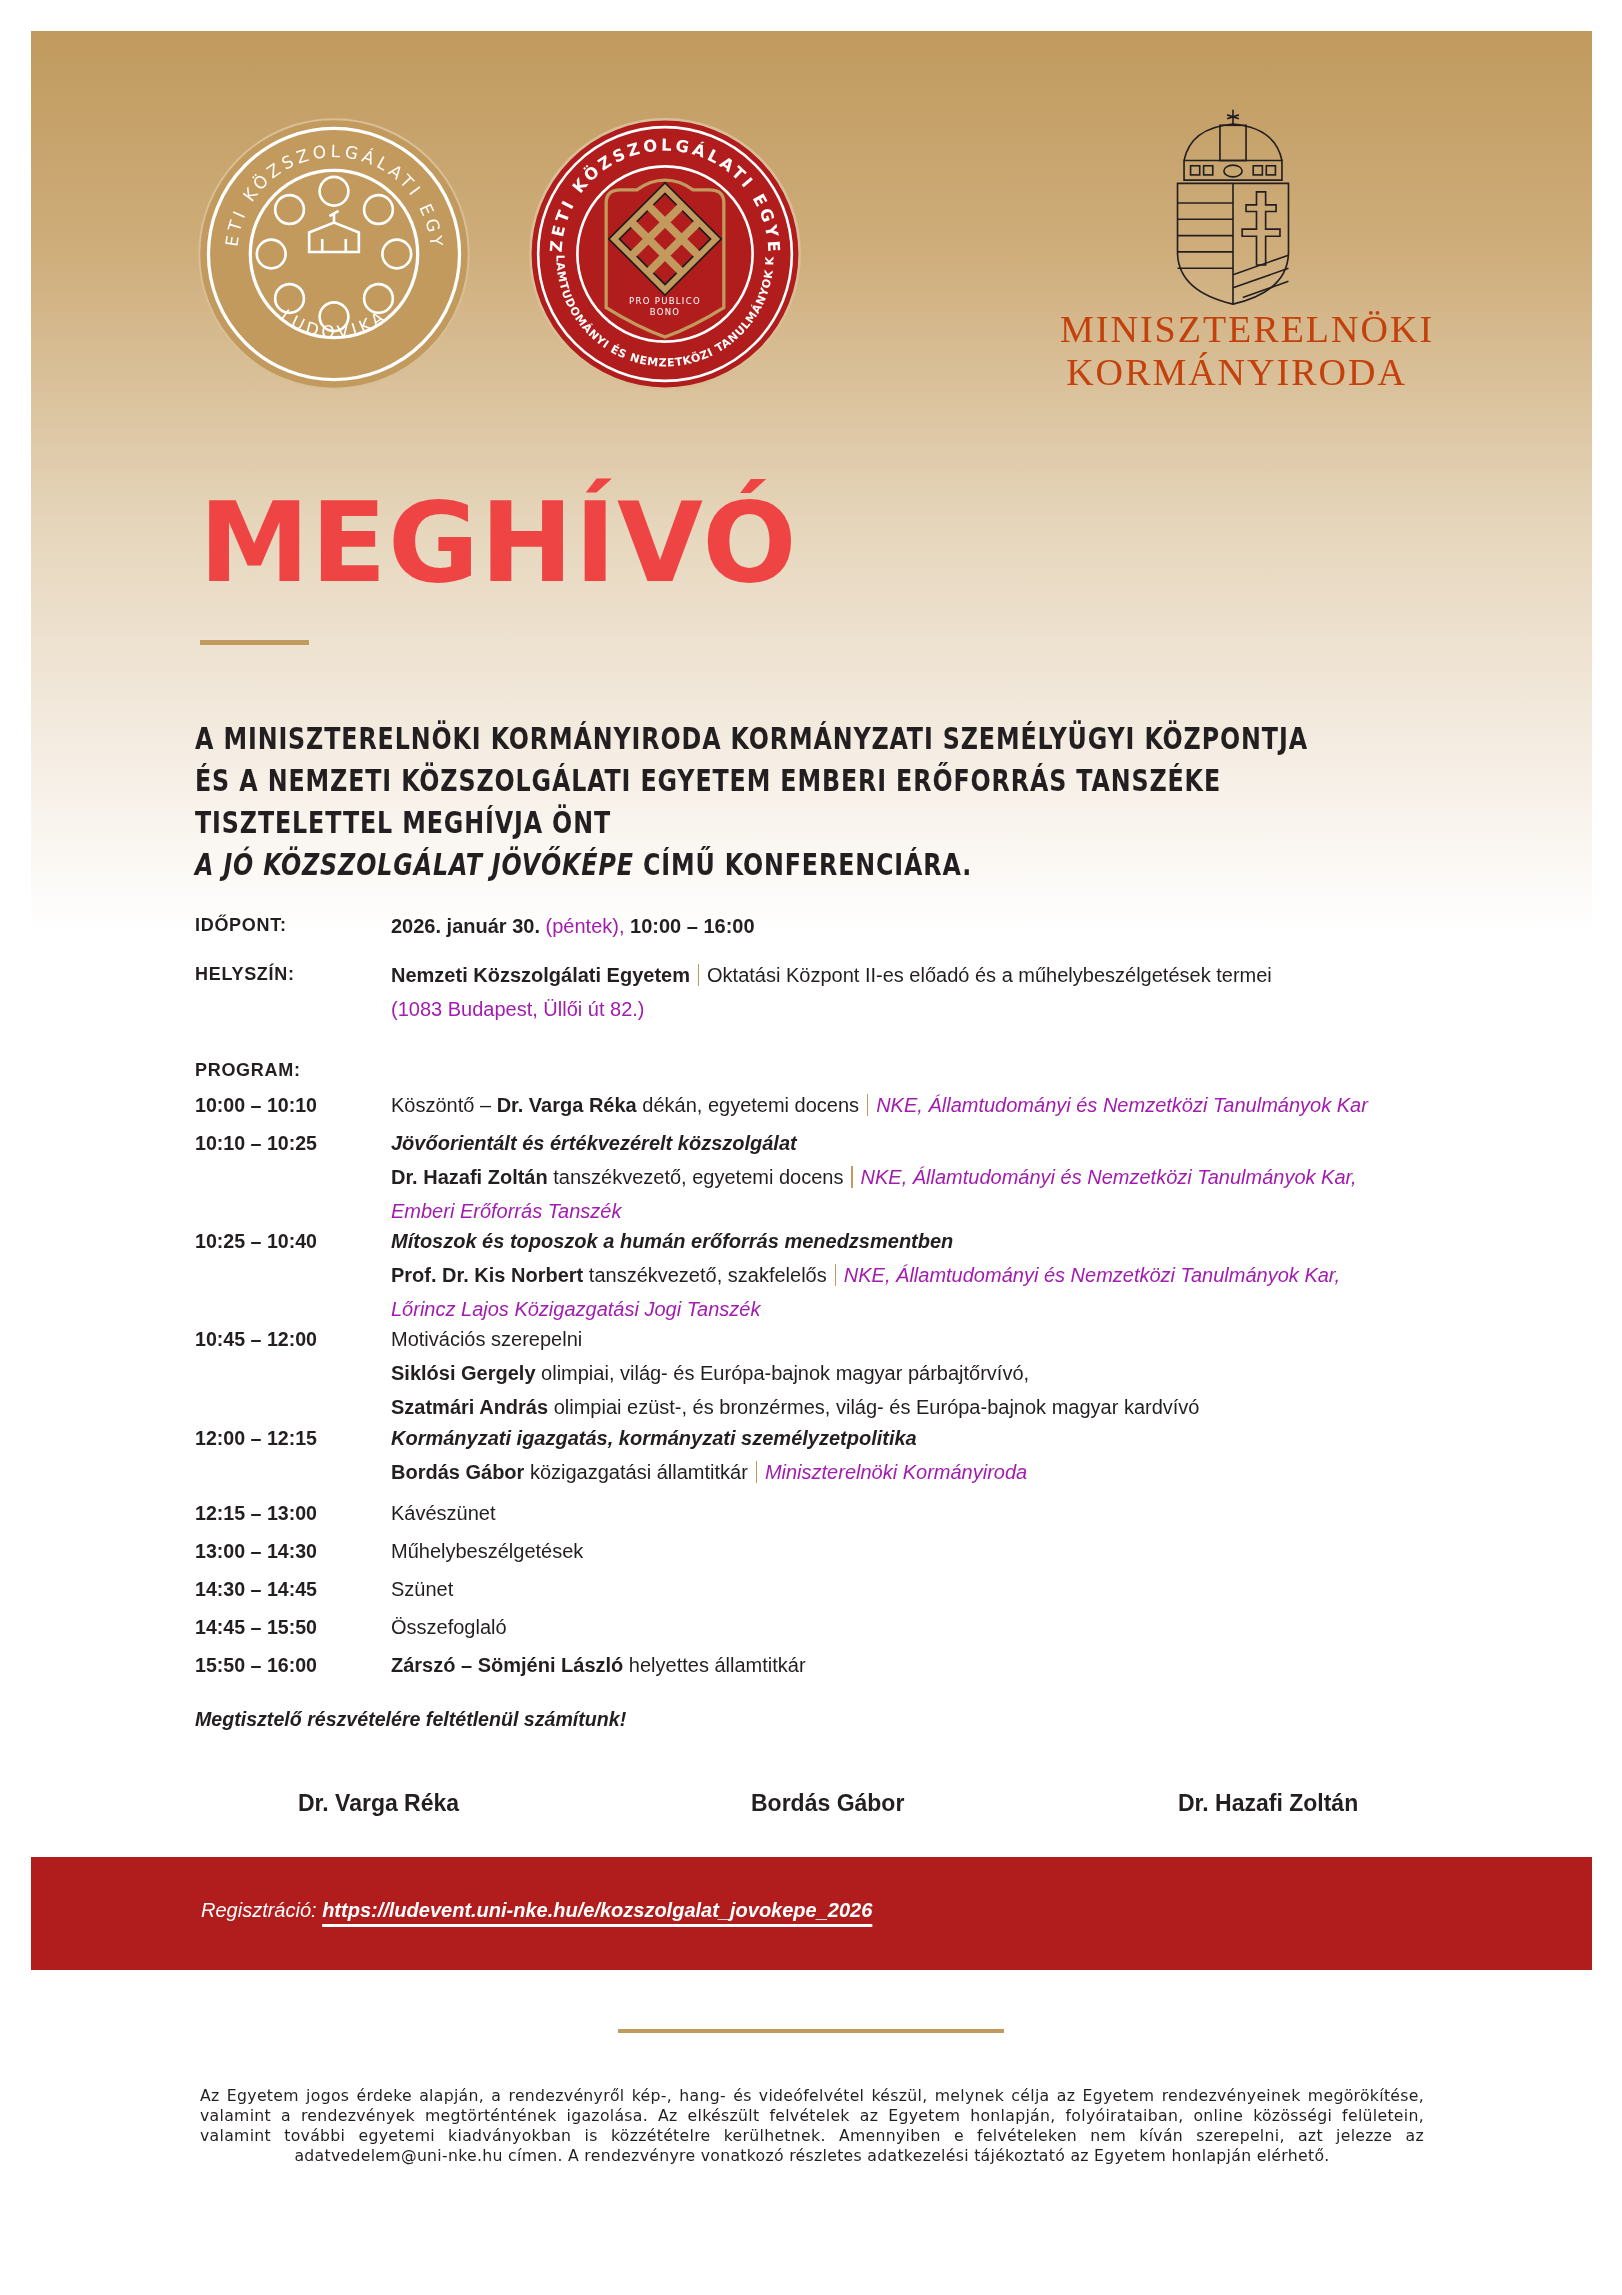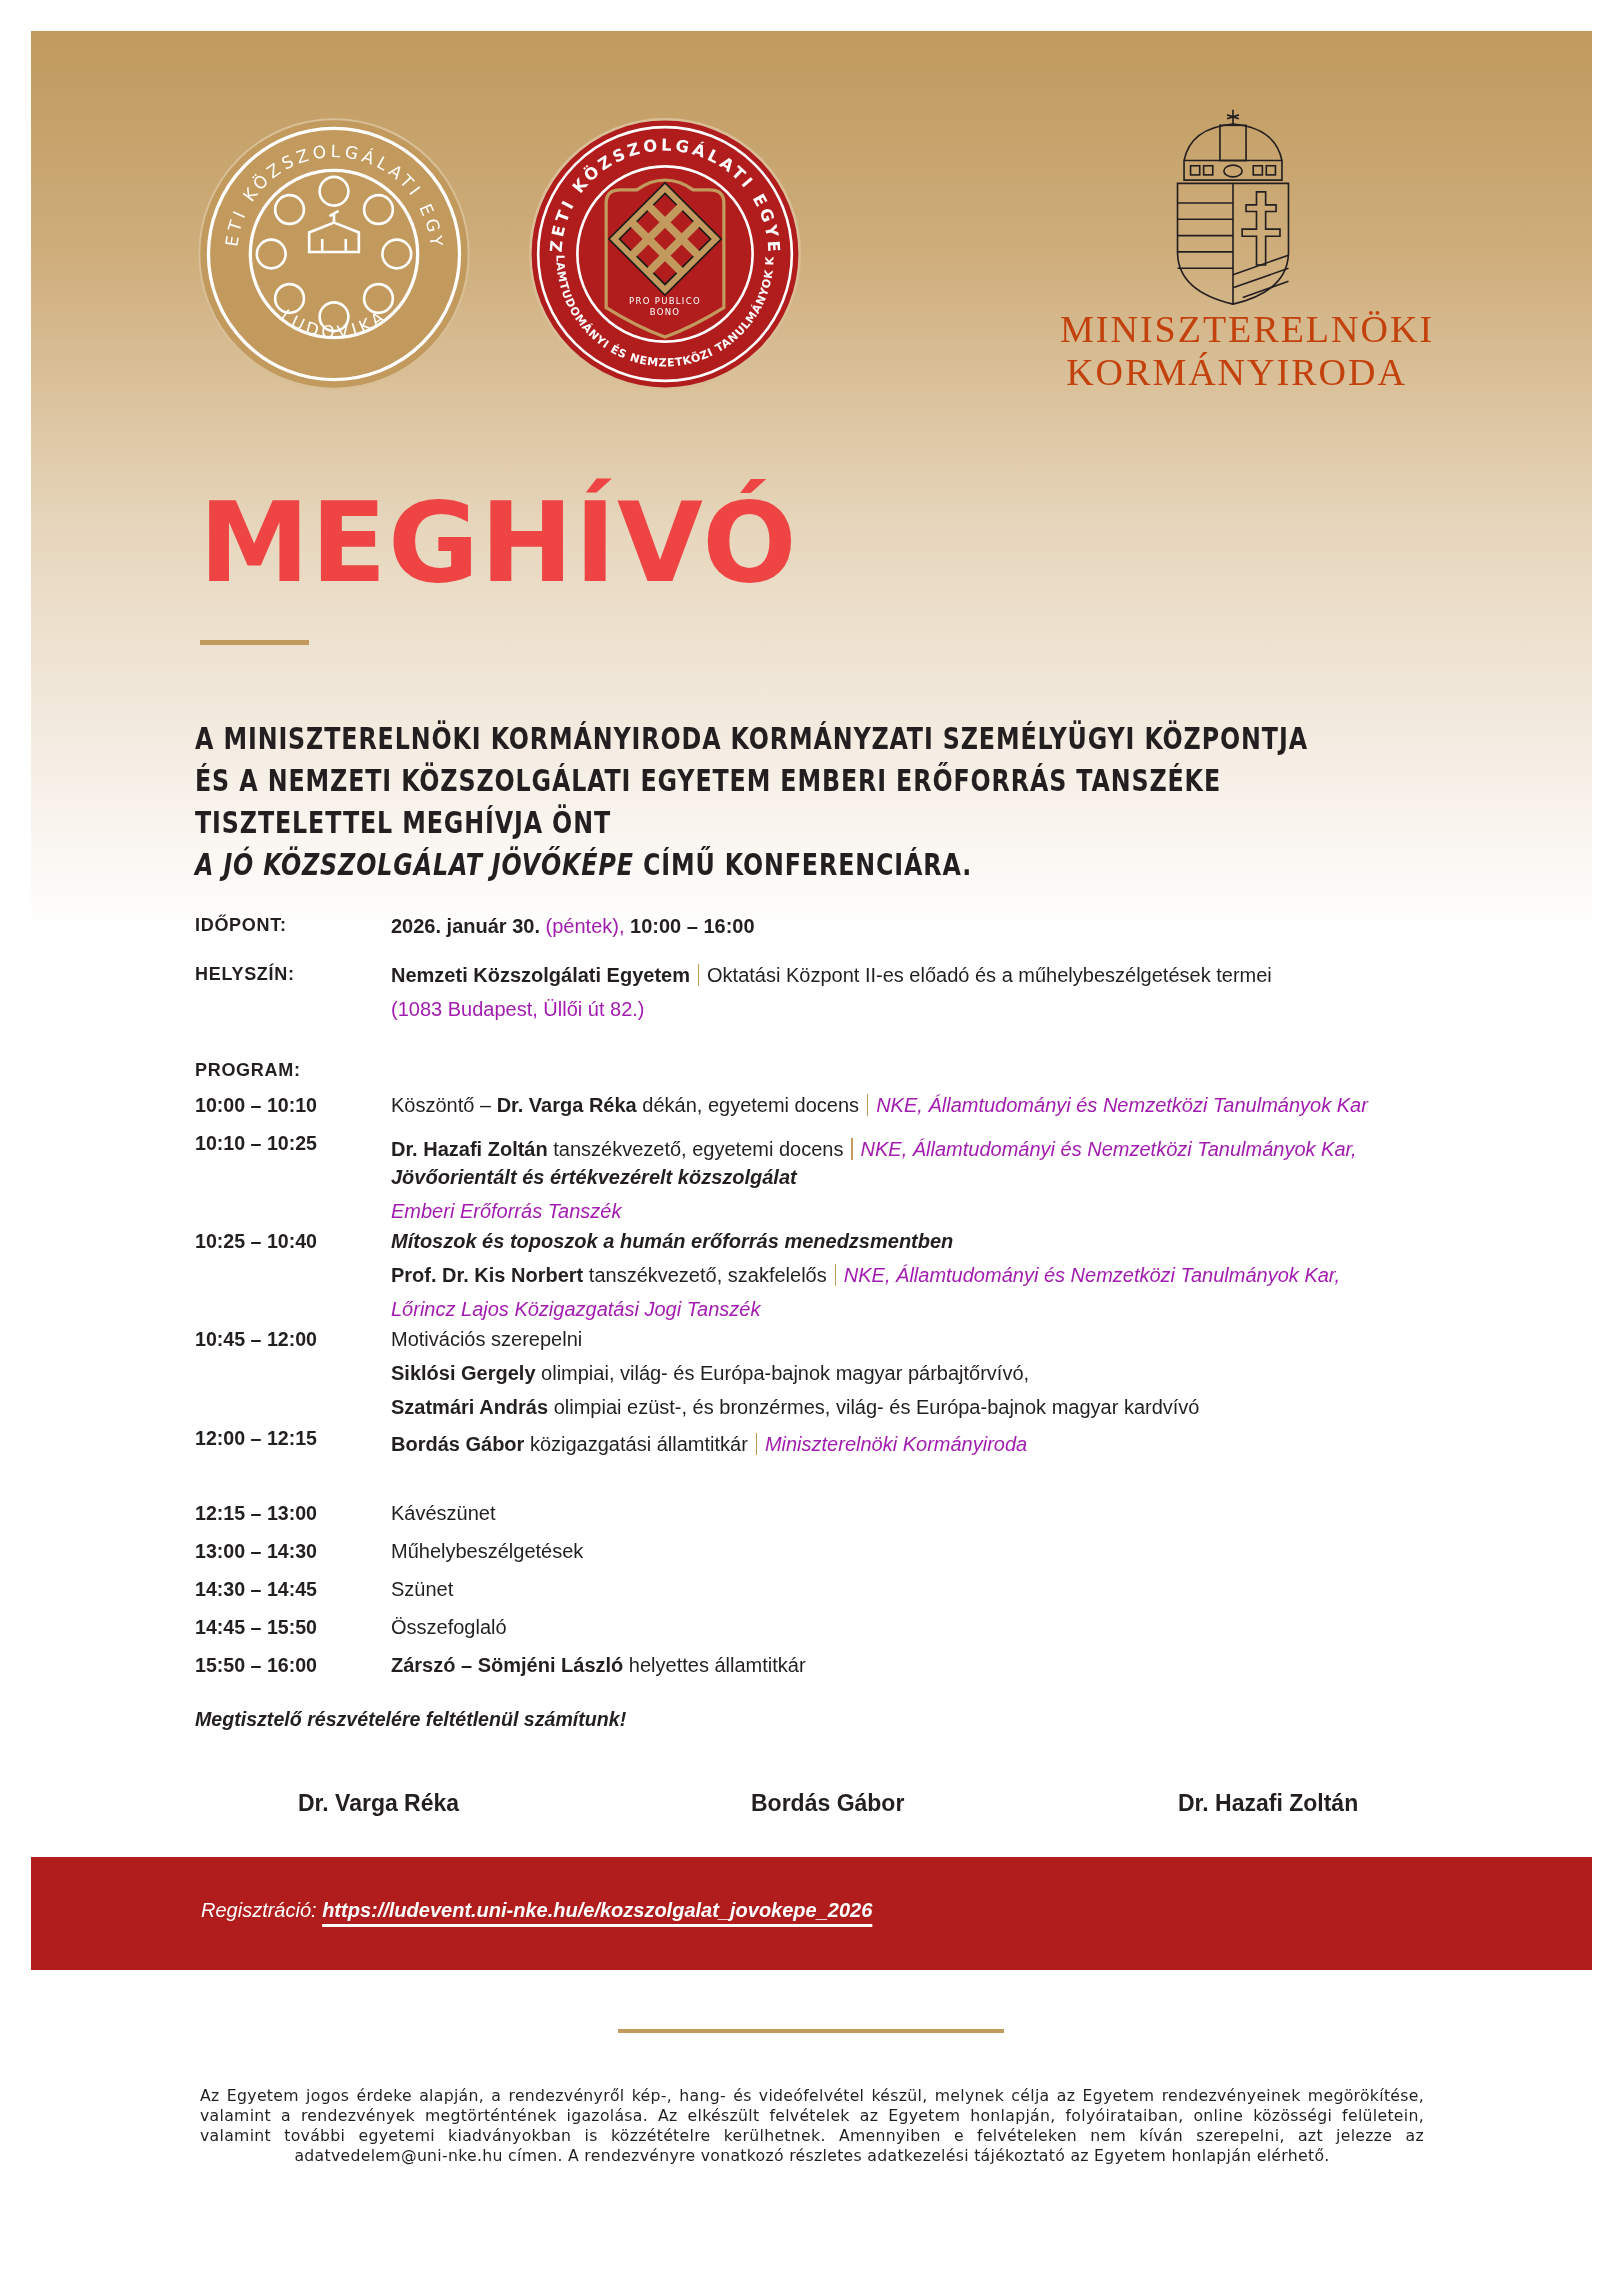--- a/index.html
+++ b/index.html
@@ -157,22 +157,22 @@
 <div class="row" style="top:1094px">
   <div class="time">10:00 – 10:10</div>
   <div class="lines">
     <span class="ln first"><span>Köszöntő – </span><span class="b">Dr. Varga Réka</span><span> dékán, egyetemi docens</span><span class="sep"></span><span class="i light">NKE, Államtudományi és Nemzetközi Tanulmányok Kar</span></span>
   </div>
 </div>
 
 <div class="row" style="top:1132px">
   <div class="time">10:10 – 10:25</div>
   <div class="lines">
+    <span class="ln first b i">Jövőorientált és értékvezérelt közszolgálat</span>
     <span class="ln"><span class="b">Dr. Hazafi Zoltán</span><span> tanszékvezető, egyetemi docens</span><span class="sep"></span><span class="i light">NKE, Államtudományi és Nemzetközi Tanulmányok Kar,</span></span>
-    <span class="ln first b i">Jövőorientált és értékvezérelt közszolgálat</span>
     <span class="ln i light">Emberi Erőforrás Tanszék</span>
   </div>
 </div>
 
 <div class="row" style="top:1230px">
   <div class="time">10:25 – 10:40</div>
   <div class="lines">
     <span class="ln first b i">Mítoszok és toposzok a humán erőforrás menedzsmentben</span>
     <span class="ln"><span class="b">Prof. Dr. Kis Norbert</span><span> tanszékvezető, szakfelelős</span><span class="sep"></span><span class="i light">NKE, Államtudományi és Nemzetközi Tanulmányok Kar,</span></span>
     <span class="ln i light">Lőrincz Lajos Közigazgatási Jogi Tanszék</span>
@@ -184,20 +184,21 @@
   <div class="lines">
     <span class="ln first">Motivációs szerepelni</span>
     <span class="ln"><span class="b">Siklósi Gergely</span><span> olimpiai, világ- és Európa-bajnok magyar párbajtőrvívó,</span></span>
     <span class="ln"><span class="b">Szatmári András</span><span> olimpiai ezüst-, és bronzérmes, világ- és Európa-bajnok magyar kardvívó</span></span>
   </div>
 </div>
 
 <div class="row" style="top:1427px">
   <div class="time">12:00 – 12:15</div>
   <div class="lines">
+    <span class="ln first b i">Kormányzati igazgatás, kormányzati személyzetpolitika</span>
     <span class="ln"><span class="b">Bordás Gábor</span><span> közigazgatási államtitkár</span><span class="sep"></span><span class="i light">Miniszterelnöki Kormányiroda</span></span>
   </div>
 </div>
 
 <div class="row" style="top:1502px">
   <div class="time">12:15 – 13:00</div>
   <div class="lines">
       <span class="ln first">Kávészünet</span>
     </div>
 </div>

